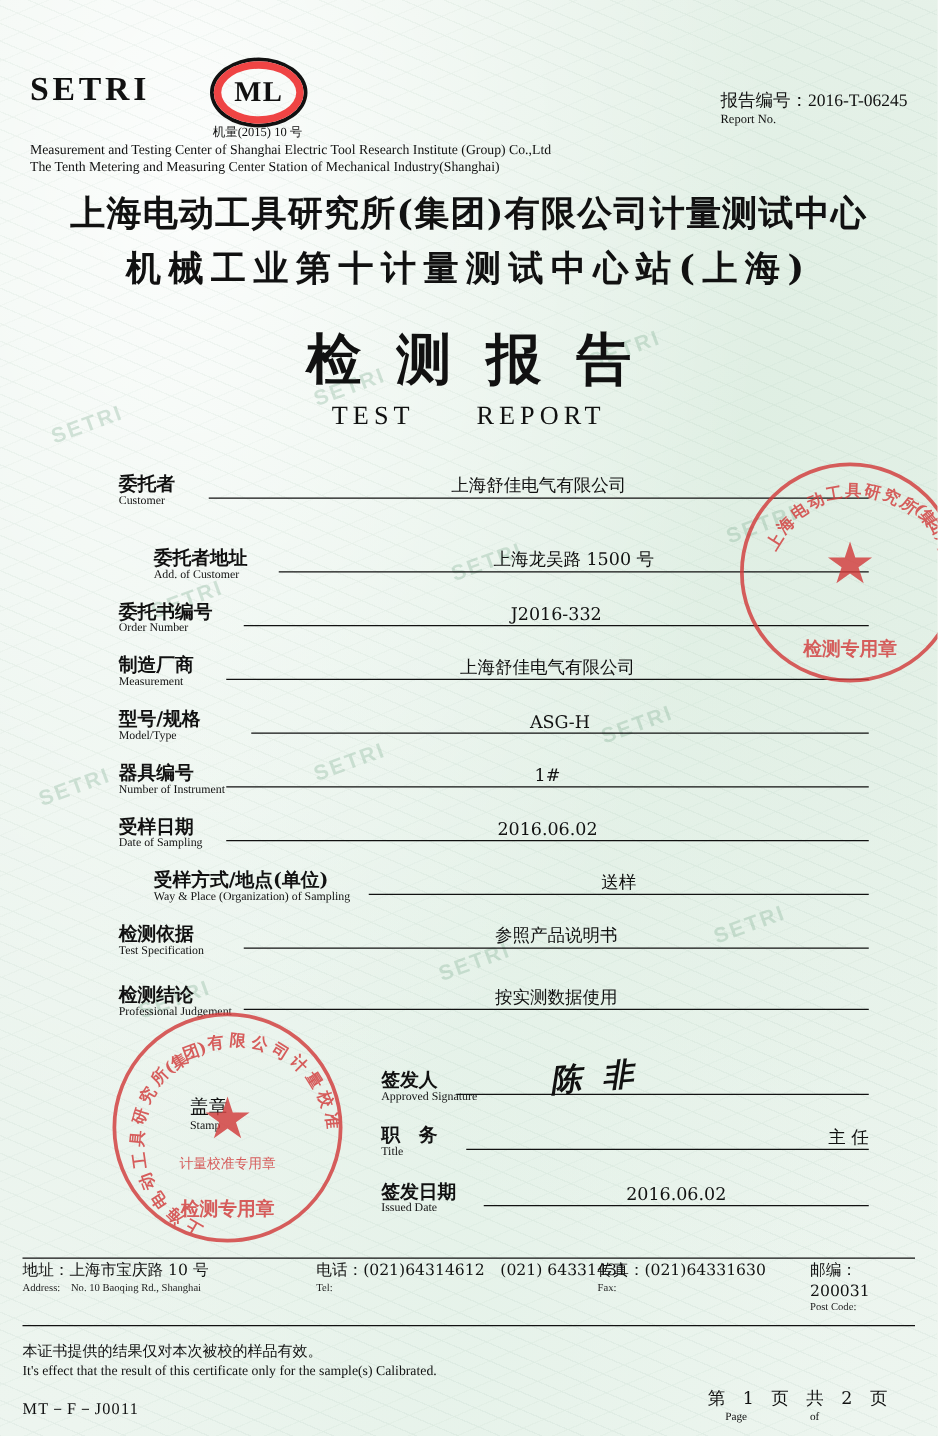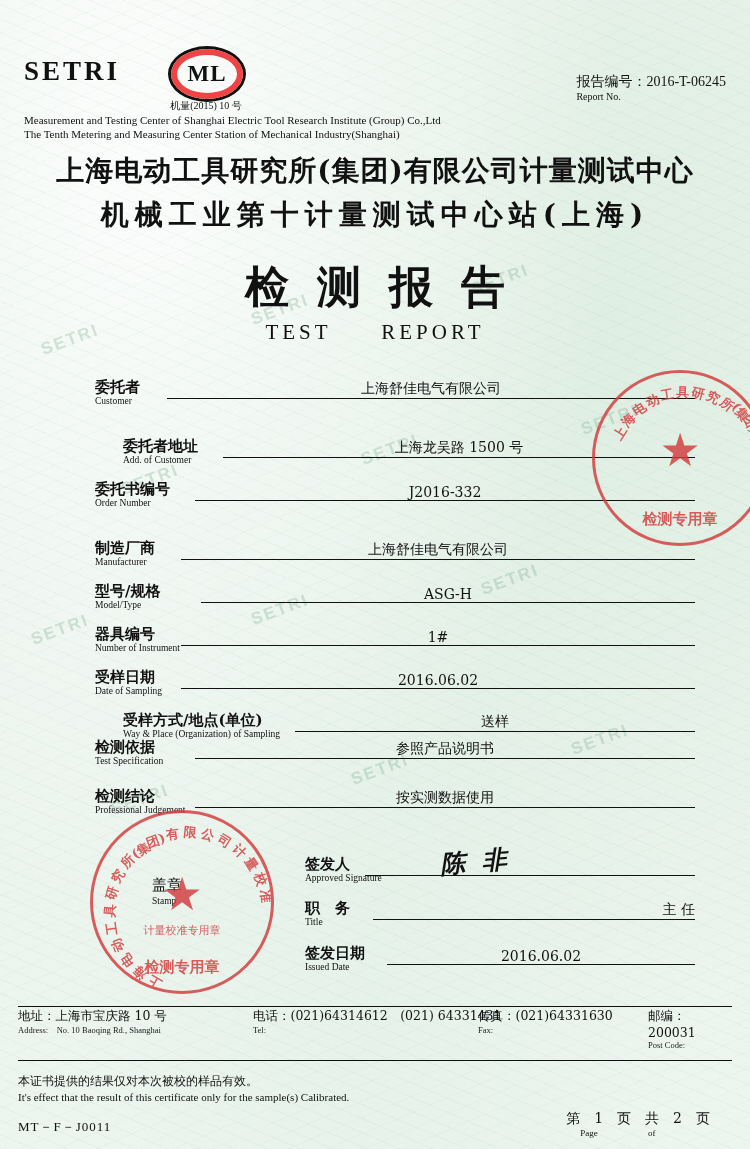--- a/index.html
+++ b/index.html
@@ -238,23 +238,23 @@
     </div>
 
     <div class="row" style="margin-top:16px;">
       <div class="lbl-cn">委托书编号</div>
       <div class="lbl-en">Order Number</div>
       <div class="line" style="left:100px;right:0;"></div>
       <div class="val" style="left:100px;right:0;">J2016-332</div>
     </div>
 
 
-    <div class="row" style="margin-top:32px;">
+    <div class="row" style="margin-top:16px;">
       <div class="lbl-cn">制造厂商</div>
-      <div class="lbl-en">Manufacturer</div>
+      <div class="lbl-en">Measurement</div>
       <div class="line" style="left:86px;right:0;"></div>
       <div class="val" style="left:86px;right:0;">上海舒佳电气有限公司</div>
     </div>
 
     <div class="row" style="margin-top:16px;">
       <div class="lbl-cn">型号/规格</div>
       <div class="lbl-en">Model/Type</div>
       <div class="line" style="left:106px;right:0;"></div>
       <div class="val" style="left:106px;right:0;">ASG-H</div>
     </div>

